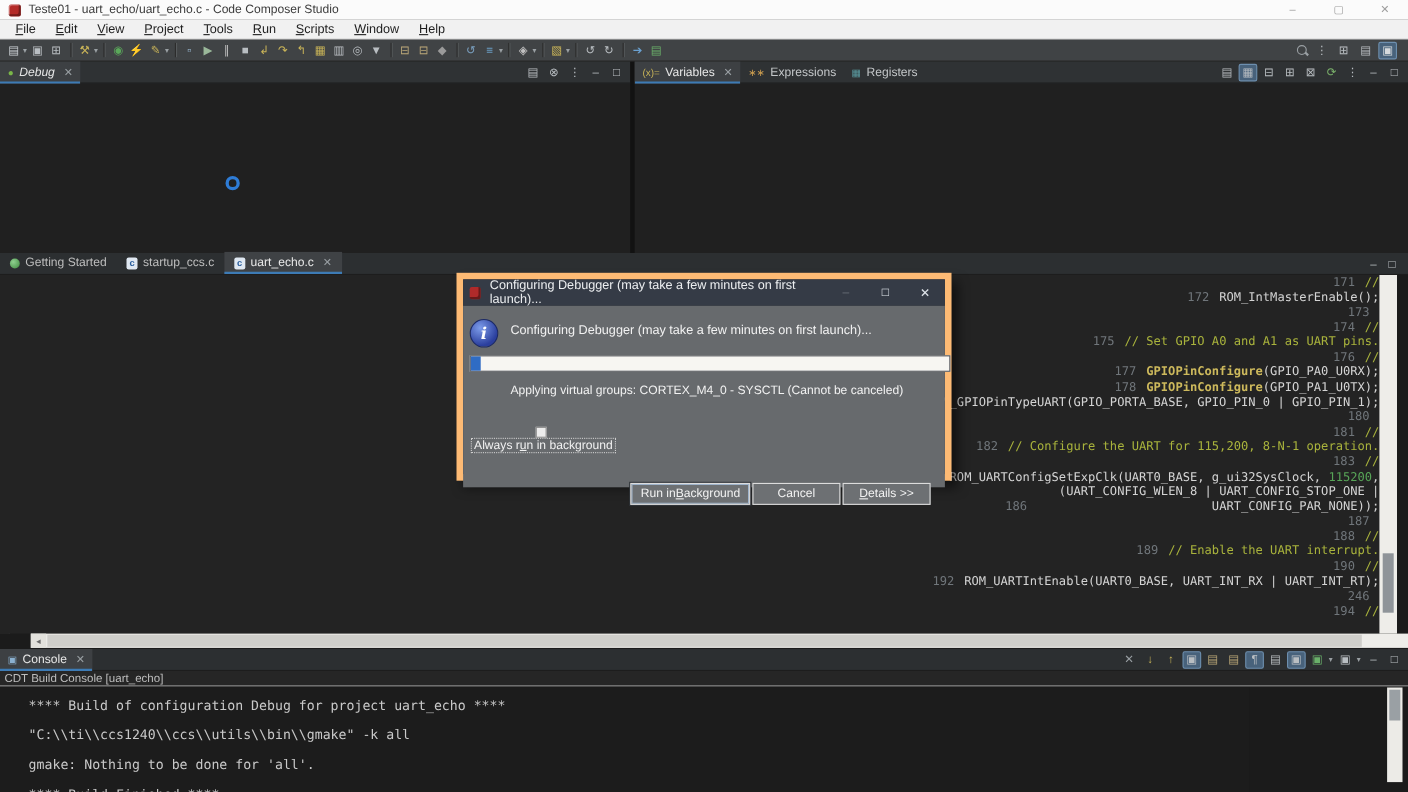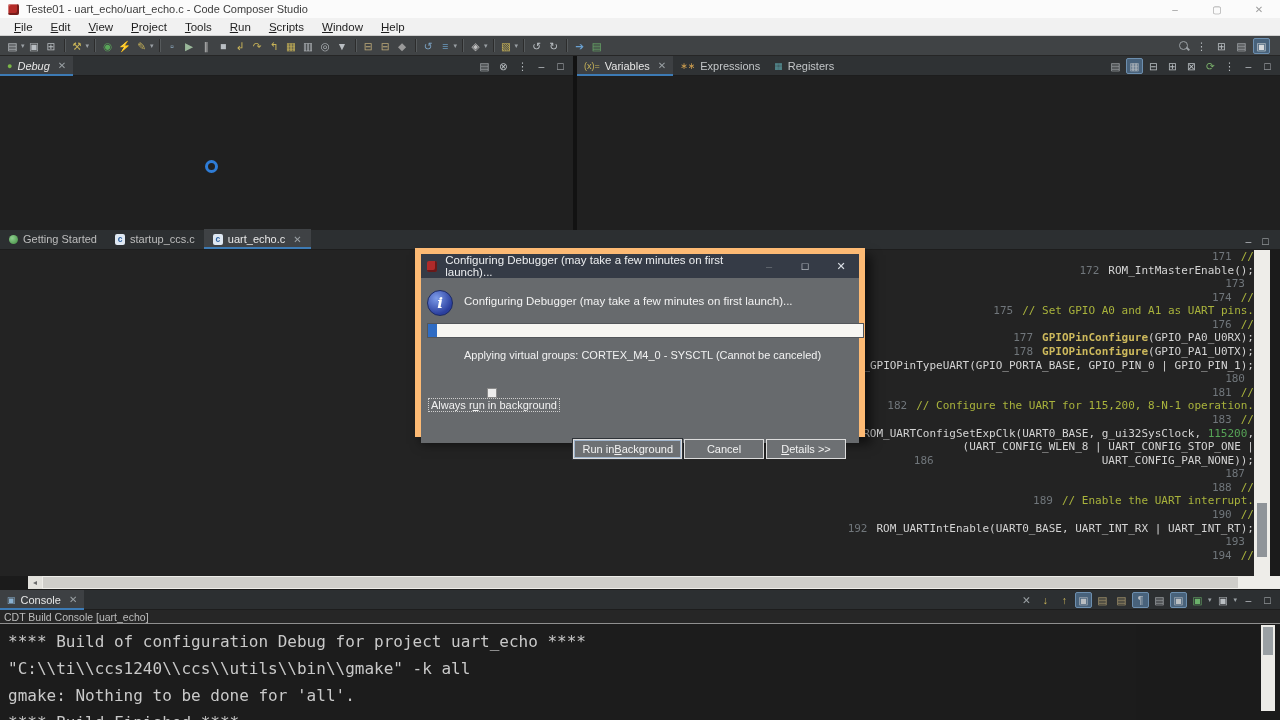--- a/index.html
+++ b/index.html
@@ -82,22 +82,22 @@
     display:flex; align-items:center; justify-content:center; flex:none; }
   .hthumb { height:11px; margin:1px 0 1px 1px; background:#cfceca; width:1195px; }
   .corner { position:absolute; left:1270px; top:576px; width:10px; height:13px; background:#eeede9; }
   
   .ctabbar { position:absolute; left:0; top:590px; width:1280px; height:20px;
     background:#2c2f31; display:flex; align-items:center; border-bottom:1px solid #1d1d1d; }
   .csub { position:absolute; left:0; top:610px; width:1280px; height:14px; background:#262626;
     color:#bdbdbd; font-size:10.5px; line-height:14px; padding-left:4px;
     border-bottom:1px solid #8f8f8f; }
   .cbody { position:absolute; left:0; top:625px; width:1136px; height:95px; background:#1c1c1c;
-    font-family:"DejaVu Sans Mono",monospace; font-size:16px; color:#c9c9c9;
-    padding:10px 0 0 8px; line-height:13.5px; overflow:hidden; white-space:pre; }
+    font-family:"DejaVu Sans Mono",monospace; font-size:12px; color:#c9c9c9;
+    padding:10px 0 0 26px; line-height:13.5px; overflow:hidden; white-space:pre; }
   .cvscroll { position:absolute; left:1261px; top:625px; width:14px; height:86px; background:#ecebe7; }
   .cvthumb { position:absolute; left:2px; top:2px; width:10px; height:28px; background:#9aa0a4; }
   
   .dialog { position:absolute; left:415px; top:248px; width:450px; height:189px;
     border:6px solid #fdba74; box-shadow:6px 7px 10px rgba(0,0,0,.55); z-index:50; }
   .dlg-titlebar { height:24px; background:#353b46; display:flex; align-items:center;
     padding-left:6px; color:#eceef0; font-size:11.5px; }
   .dlg-icon { width:11px; height:11px; background:#b02a2a; border-radius:2px; margin-right:8px;
     box-shadow:inset -2px -2px 0 rgba(0,0,0,.4); }
   .dlg-controls { margin-left:auto; display:flex; height:24px; }
@@ -292,21 +292,21 @@
       <div class="code-line"><span class="ln">182</span><span class="code"><span class="sc">// Configure the UART for 115,200, 8-N-1 operation.</span></span></div>
       <div class="code-line"><span class="ln">183</span><span class="code"><span class="sc">//</span></span></div>
       <div class="code-line"><span class="ln">184</span><span class="code"><span class="sp">ROM_UARTConfigSetExpClk(UART0_BASE, g_ui32SysClock, </span><span class="sn">115200</span><span class="sp">,</span></span></div>
       <div class="code-line"><span class="ln">185</span><span class="code"><span class="sp">                       (UART_CONFIG_WLEN_8 | UART_CONFIG_STOP_ONE |</span></span></div>
       <div class="code-line"><span class="ln">186</span><span class="code"><span class="sp">                        UART_CONFIG_PAR_NONE));</span></span></div>
       <div class="code-line"><span class="ln">187</span><span class="code"></span></div>
       <div class="code-line"><span class="ln">188</span><span class="code"><span class="sc">//</span></span></div>
       <div class="code-line"><span class="ln">189</span><span class="code"><span class="sc">// Enable the UART interrupt.</span></span></div>
       <div class="code-line"><span class="ln">190</span><span class="code"><span class="sc">//</span></span></div>
       <div class="code-line"><span class="ln">192</span><span class="code"><span class="sp">ROM_UARTIntEnable(UART0_BASE, UART_INT_RX | UART_INT_RT);</span></span></div>
-      <div class="code-line"><span class="ln">193</span><span class="code"></span></div>
+      <div class="code-line"><span class="ln">246</span><span class="code"></span></div>
       <div class="code-line"><span class="ln">194</span><span class="code"><span class="sc">//</span></span></div>
     </div>
   <div class="vscroll">
     <div class="vthumb" style="top:253px;height:54px"></div>
   </div>
   <div class="hscroll">
     <div class="harrow">◂</div>
     <div class="hthumb"></div>
   </div>
   <div class="corner"></div>

